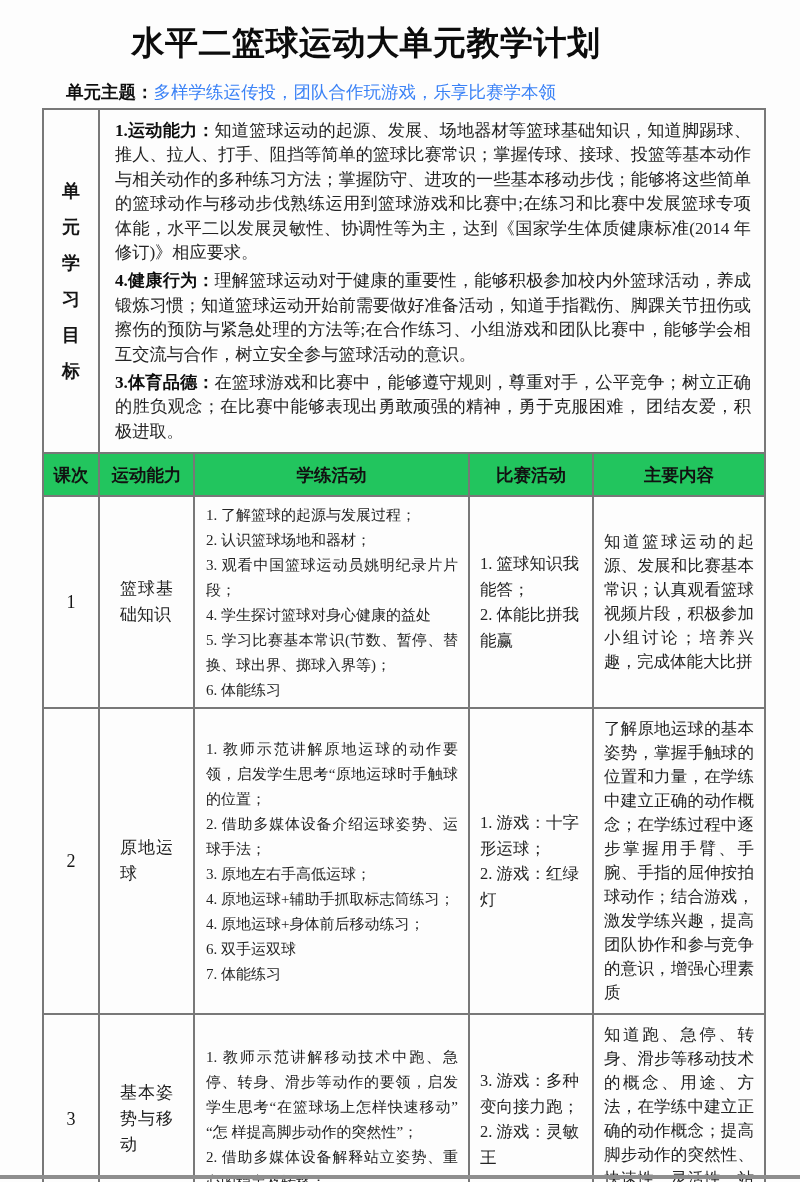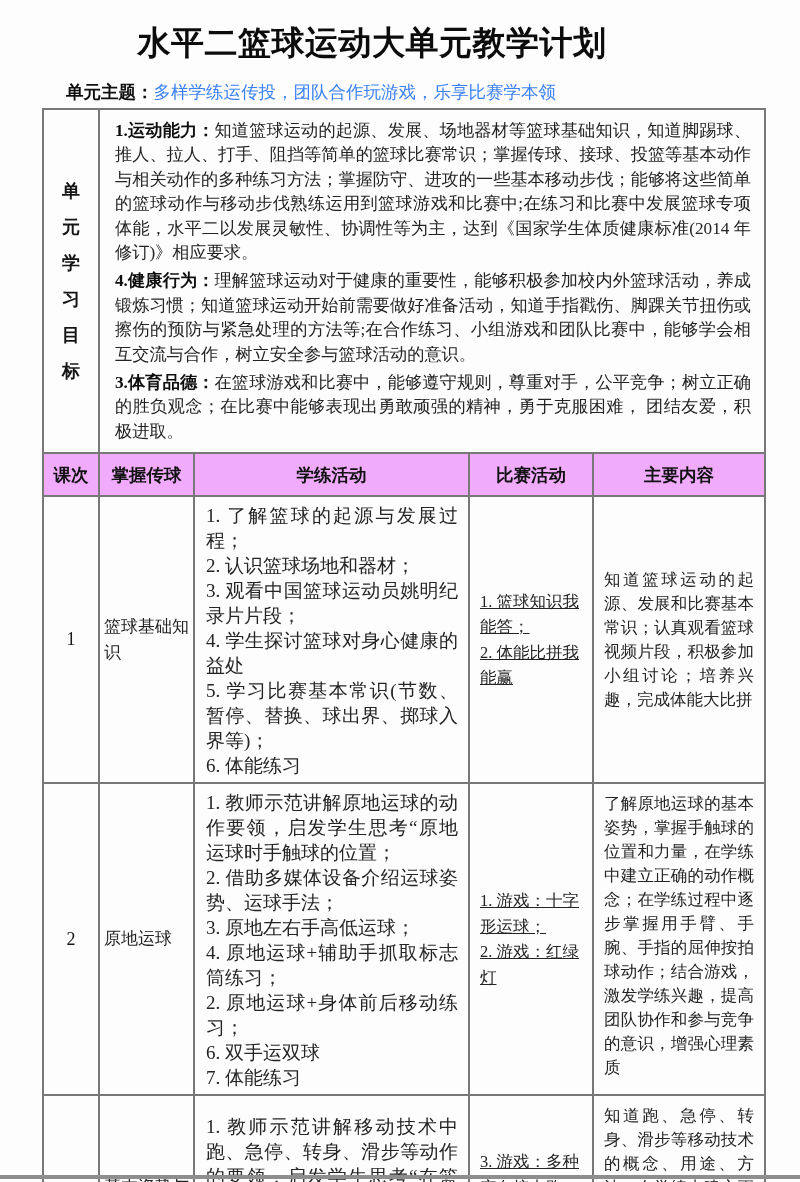--- a/index.html
+++ b/index.html
@@ -2,21 +2,21 @@
 <html lang="zh"><head>
 <meta charset="utf-8">
 <style>
   html,body{margin:0;padding:0;}
   body{
     width:800px;height:1182px;position:relative;overflow:hidden;
     background:#fdfdfd;color:#1e1e1e;
     font-family:"Liberation Serif","DejaVu Serif",serif;
   }
   .doc-title{
-    position:absolute;top:24px;left:8px;width:728px;text-align:center;
+    position:absolute;top:24px;left:2px;width:728px;text-align:center;
     font-size:33px;line-height:38px;font-weight:bold;color:#0c0c0c;
     font-family:"Liberation Sans","DejaVu Sans",sans-serif;letter-spacing:.5px;
   }
   .theme-line{
     position:absolute;top:82px;left:66px;width:700px;
     font-size:17.5px;line-height:21px;white-space:nowrap;
   }
   .theme-line .lbl{
     font-weight:bold;color:#0f0f0f;
     font-family:"Liberation Sans","DejaVu Sans",sans-serif;
@@ -34,29 +34,29 @@
   tr.r-l3{height:180px;}
   .goal-head-cell{text-align:center;}
   .goal-chars{
     display:flex;flex-direction:column;align-items:center;gap:12px;
     font-size:18px;font-weight:bold;color:#141414;
   }
   .goals-cell{padding:5px 9px 4px 11px;vertical-align:middle;}
   .goal-p{margin:4px;font-size:17.2px;line-height:24.4px;text-align:justify;color:#232323;}
   .goal-p .goal-label{font-weight:bold;color:#0e0e0e;}
   th.col-head{
-    background:#f0abfc;font-size:17.5px;font-weight:bold;color:#111;
+    background:#22c55e;font-size:17.5px;font-weight:bold;color:#111;
     text-align:center;font-family:"Liberation Serif","DejaVu Serif",serif;
   }
   .num-cell{text-align:center;font-size:18px;color:#161616;}
-  .content-cell{padding:0 4px;font-size:17px;line-height:26px;text-align:justify;color:#222;}
-  .act-cell{padding:6px 10px 4px 11px;font-size:19px;line-height:25px;text-align:justify;color:#242424;}
+  .content-cell{padding:0 20px;font-size:17px;line-height:26px;text-align:justify;color:#222;}
+  .act-cell{padding:6px 10px 4px 11px;font-size:15px;line-height:25px;text-align:justify;color:#242424;}
   .act-cell .item{margin:0;}
   .comp-cell{padding:6px 8px 6px 10px;font-size:16.5px;line-height:25.5px;text-align:left;color:#242424;}
-  .comp-cell .item{margin:0;text-decoration:underline;}
+  .comp-cell .item{margin:0;}
   .perf-cell{padding:8px 10px;font-size:16.5px;line-height:24px;text-align:justify;color:#242424;margin-left:35px;}
   .bottom-band{position:absolute;left:0;top:1175px;width:800px;height:4px;background:#8e8e8e;}
 </style>
 </head>
 <body>
 
 <div class="doc-title">水平二篮球运动大单元教学计划</div>
 
 <div class="theme-line">
   <span class="lbl">单元主题：</span><span class="txt">多样学练运传投，团队合作玩游戏，乐享比赛学本领</span>
@@ -85,21 +85,21 @@
     </td>
     <td class="goals-cell" colspan="4">
       <p class="goal-p"><b class="goal-label">1.运动能力：</b><span>知道篮球运动的起源、发展、场地器材等篮球基础知识，知道脚踢球、推人、拉人、打手、阻挡等简单的篮球比赛常识；掌握传球、接球、投篮等基本动作与相关动作的多种练习方法；掌握防守、进攻的一些基本移动步伐；能够将这些简单的篮球动作与移动步伐熟练运用到篮球游戏和比赛中;在练习和比赛中发展篮球专项体能，水平二以发展灵敏性、协调性等为主，达到《国家学生体质健康标准(2014 年修订)》相应要求。</span></p>
       <p class="goal-p"><b class="goal-label">4.健康行为：</b><span>理解篮球运动对于健康的重要性，能够积极参加校内外篮球活动，养成锻炼习惯；知道篮球运动开始前需要做好准备活动，知道手指戳伤、脚踝关节扭伤或擦伤的预防与紧急处理的方法等;在合作练习、小组游戏和团队比赛中，能够学会相互交流与合作，树立安全参与篮球活动的意识。</span></p>
       <p class="goal-p"><b class="goal-label">3.体育品德：</b><span>在篮球游戏和比赛中，能够遵守规则，尊重对手，公平竞争；树立正确的胜负观念；在比赛中能够表现出勇敢顽强的精神，勇于克服困难， 团结友爱，积极进取。</span></p>
     </td>
   </tr>
 
   <tr class="r-head">
     <th class="col-head">课次</th>
-    <th class="col-head">掌握传球</th>
+    <th class="col-head">运动能力</th>
     <th class="col-head">学练活动</th>
     <th class="col-head">比赛活动</th>
     <th class="col-head">主要内容</th>
   </tr>
 
   <tr class="r-l1">
     <td class="num-cell">1</td>
     <td class="content-cell">篮球基础知识</td>
     <td class="act-cell">
       <div class="item">1. 了解篮球的起源与发展过程；</div>
@@ -117,21 +117,21 @@
   </tr>
 
   <tr class="r-l2">
     <td class="num-cell">2</td>
     <td class="content-cell">原地运球</td>
     <td class="act-cell">
       <div class="item">1. 教师示范讲解原地运球的动作要领，启发学生思考“原地运球时手触球的位置；</div>
       <div class="item">2. 借助多媒体设备介绍运球姿势、运球手法；</div>
       <div class="item">3. 原地左右手高低运球；</div>
       <div class="item">4. 原地运球+辅助手抓取标志筒练习；</div>
-      <div class="item">2. 原地运球+身体前后移动练习；</div>
+      <div class="item">4. 原地运球+身体前后移动练习；</div>
       <div class="item">6. 双手运双球</div>
       <div class="item">7. 体能练习</div>
     </td>
     <td class="comp-cell">
       <div class="item">1. 游戏：十字形运球；</div>
       <div class="item">2. 游戏：红绿灯</div>
     </td>
     <td class="perf-cell" style="vertical-align:top;">了解原地运球的基本姿势，掌握手触球的位置和力量，在学练中建立正确的动作概念；在学练过程中逐步掌握用手臂、手腕、手指的屈伸按拍球动作；结合游戏，激发学练兴趣，提高团队协作和参与竞争的意识，增强心理素质</td>
   </tr>
 

